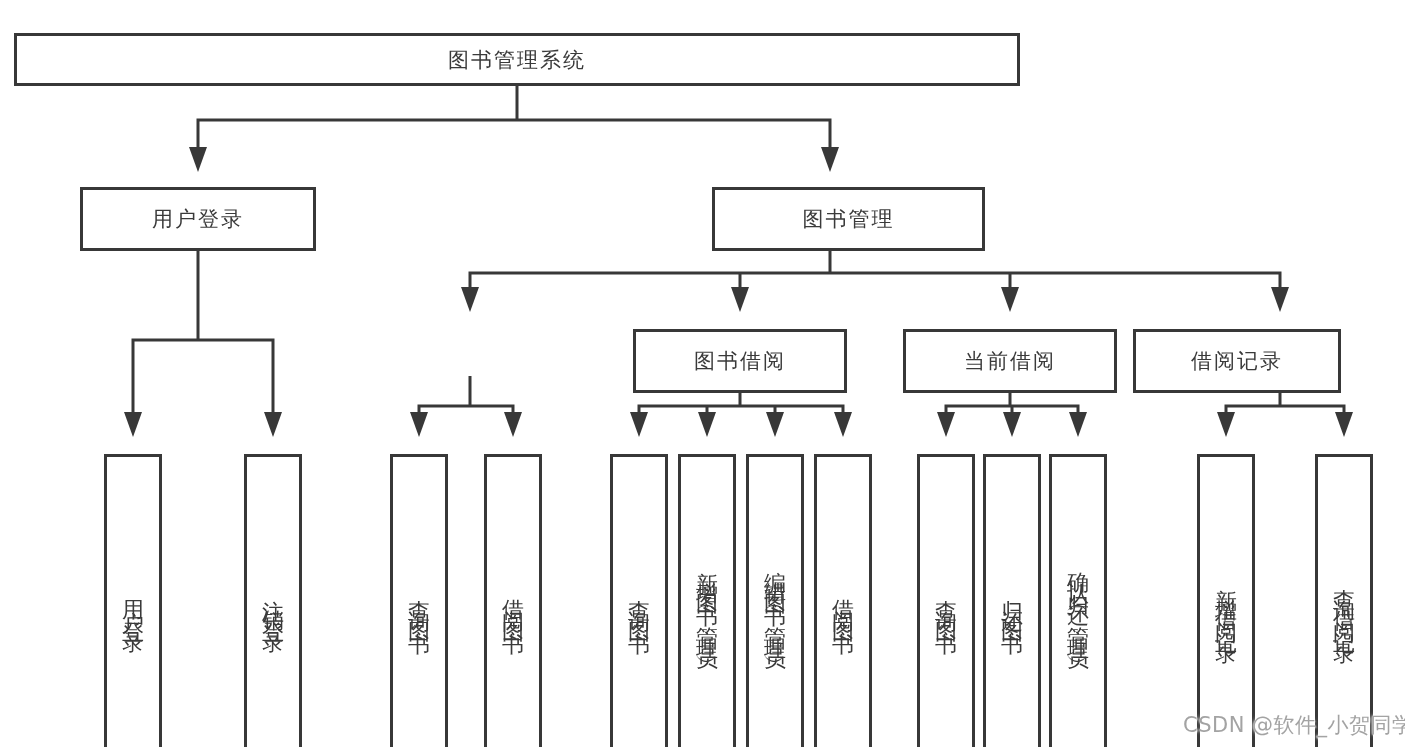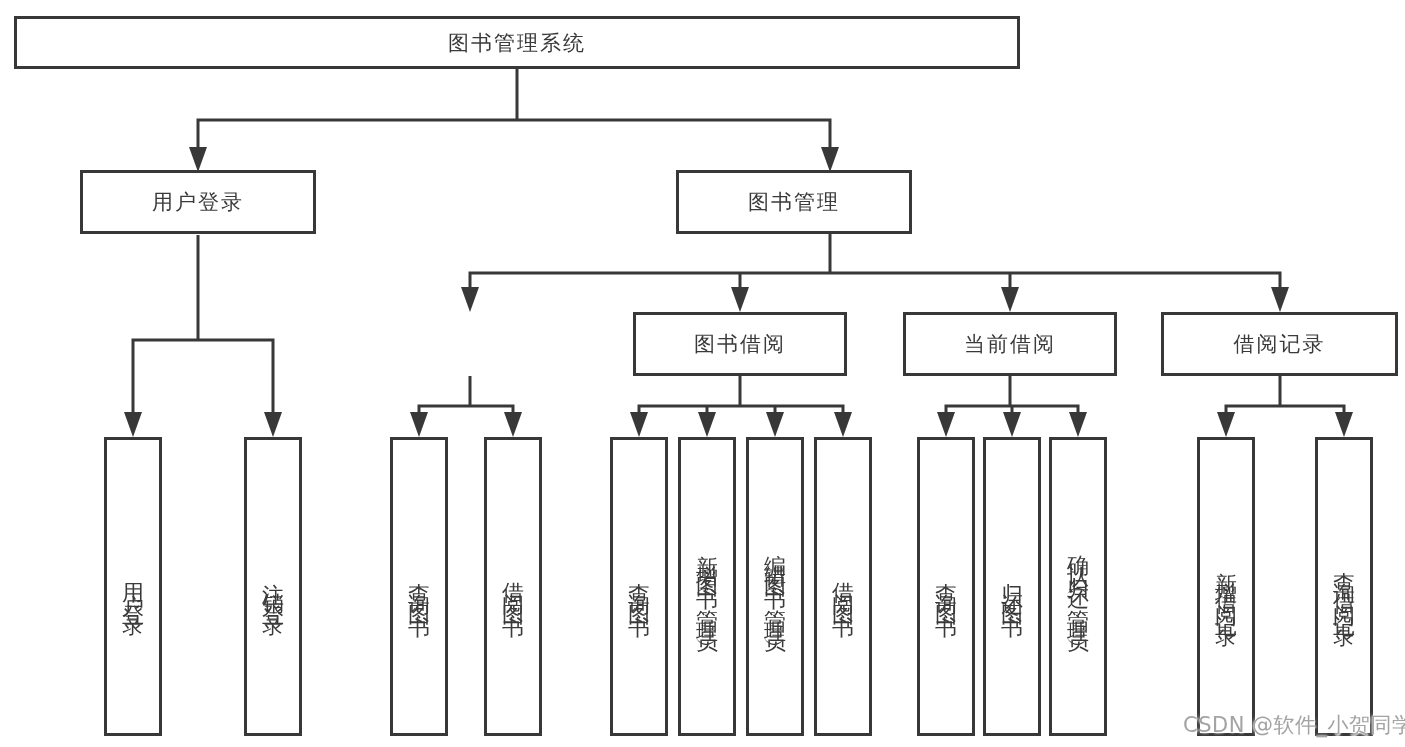--- a/index.html
+++ b/index.html
@@ -3,21 +3,21 @@
 <meta charset="utf-8">
 <style>
   html,body{margin:0;padding:0;background:var(--background,#ffffff);}
   body{font-family:"DejaVu Sans","Liberation Sans",sans-serif;}
   .stage{position:relative;width:1405px;height:747px;background:var(--background,#ffffff);overflow:hidden;}
   .connectors{position:absolute;left:0;top:0;width:1405px;height:747px;}
   .connectors path{stroke:var(--line,#383838);stroke-width:3;fill:none;}
   .connectors polygon{fill:var(--line,#383838);stroke:none;}
   .box{position:absolute;box-sizing:border-box;border:3px solid var(--line,#383838);
        background:#ffffff;display:flex;align-items:center;justify-content:center;
-       color:var(--text,#3a3a3a);}
+       color:var(--text,#3a3a3a);margin-top:17px;}
   .h{font-size:21px;letter-spacing:2px;white-space:nowrap;}
   .v{font-size:22px;overflow:hidden;}
   .vtext{writing-mode:vertical-rl;text-orientation:mixed;letter-spacing:11px;line-height:1;}
   .watermark{position:absolute;left:1183px;top:711px;font-size:21px;white-space:nowrap;
              color:var(--watermark,#a3a3a3);letter-spacing:0.5px;
              text-shadow:0 0 2px #fff,0 0 4px #fff,1px 1px 2px #fff;}
 </style>
 </head>
 <body>
 
@@ -58,31 +58,31 @@
     <polygon points="1335,412 1353,412 1344,437"></polygon>
   </svg>
 
   <div class="box h" style="left:14px;top:16px;width:1006px;height:53px">
     <span>图书管理系统</span>
   </div>
 
   <div class="box h" style="left:80px;top:170px;width:236px;height:64px">
     <span>用户登录</span>
   </div>
-  <div class="box h" style="left:676px;top:170px;width:236px;height:64px">
+  <div class="box h" style="left:712px;top:170px;width:273px;height:64px">
     <span>图书管理</span>
   </div>
 
   <div class="box h" style="left:903px;top:312px;width:214px;height:64px">
     <span>当前借阅</span>
   </div>
   <div class="box h" style="left:633px;top:312px;width:214px;height:64px">
     <span>图书借阅</span>
   </div>
-  <div class="box h" style="left:1161px;top:312px;width:237px;height:64px">
+  <div class="box h" style="left:1133px;top:312px;width:208px;height:64px">
     <span>借阅记录</span>
   </div>
 
   <div class="box v" style="left:104px;top:437px;width:58px;height:299px">
     <span class="vtext">用户登录</span>
   </div>
   <div class="box v" style="left:244px;top:437px;width:58px;height:299px">
     <span class="vtext">注销登录</span>
   </div>
 

